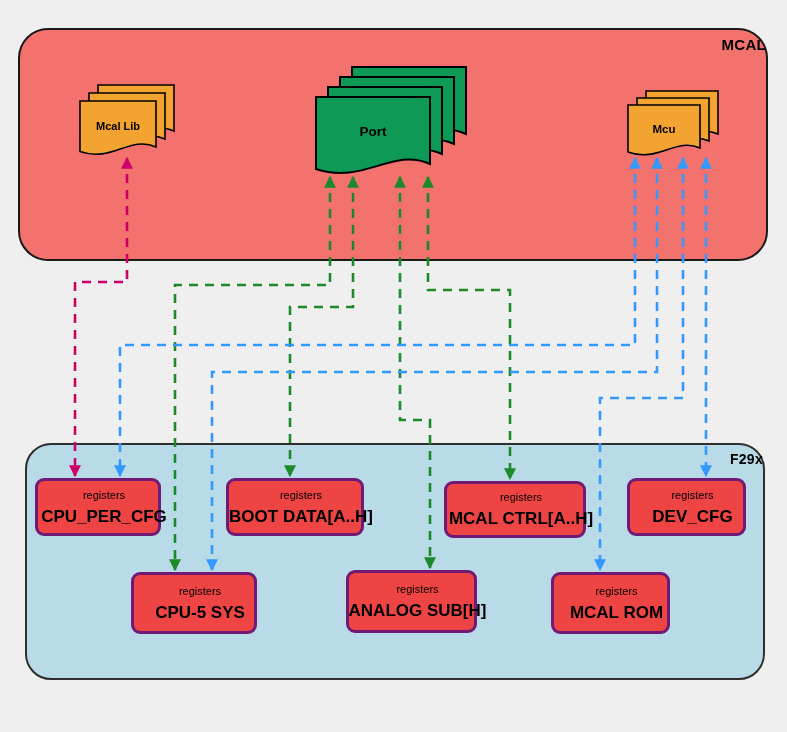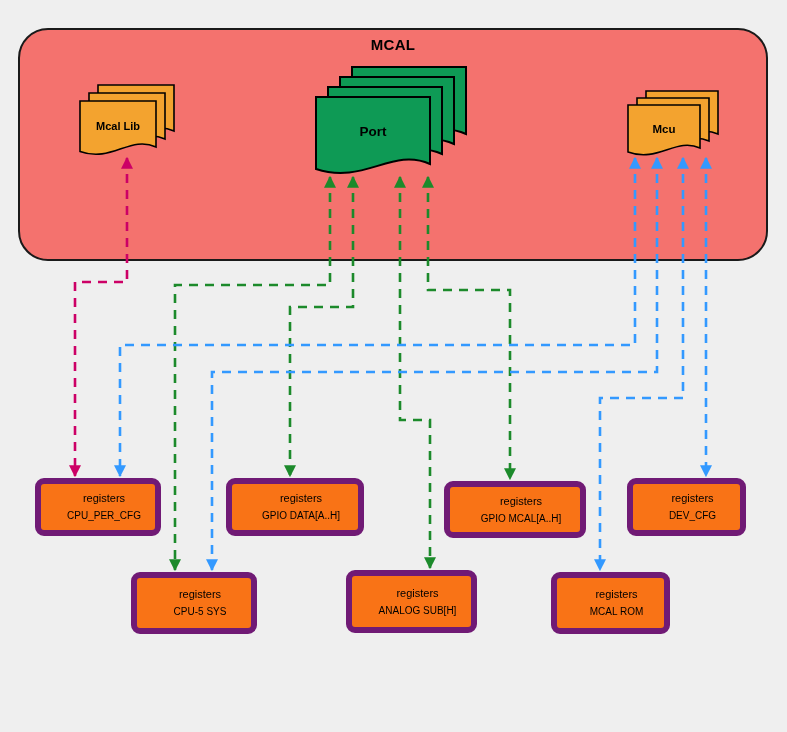--- a/index.html
+++ b/index.html
@@ -3,42 +3,45 @@
 <meta charset="utf-8">
 <style>
   * { margin:0; padding:0; box-sizing:border-box; }
   html,body { background:#efefef; }
   body { font-family:"Liberation Sans", sans-serif; }
   .scene { position:relative; width:787px; height:732px; background:#efefef; overflow:hidden; }
 
   .container-box { position:absolute; border:2px solid #1a1a1a; }
   .mcal { left:18px; top:28px; width:750px; height:233px; background:#f4726e; border-radius:30px; }
   .f29x { left:25px; top:443px; width:740px; height:237px; background:#b9dbe8; border-radius:26px; border-color:#2f2f2f; }
-  .container-title { position:absolute; top:6px; left:0; width:100%; text-align:center;
+  .container-title { position:absolute; top:6px; left:0; width:100%; text-align:right;
                      font-weight:bold; font-size:15px; color:#000; letter-spacing:.3px; }
   .f29x .container-title { font-size:14px; }
 
   .edges { position:absolute; left:0; top:0; pointer-events:none; }
   .module { position:absolute; }
   .doc-label { font-family:"Liberation Sans", sans-serif; font-weight:bold; fill:#000; }
 
-  .reg { position:absolute; background:#f97316; border:6px solid #701a75; border-radius:9px;
+  .reg { position:absolute; background:#ef4444; border:3px solid #701a75; border-radius:9px;
          display:flex; flex-direction:column; align-items:center; justify-content:center; gap:7px;padding-left:12px; }
   .reg-cap  { font-size:11px; color:#000; line-height:1; }
-  .reg-name { font-size:10px; font-weight:normal; color:#000; line-height:1; white-space:nowrap; }
+  .reg-name { font-size:17px; font-weight:bold; color:#000; line-height:1; white-space:nowrap; }
 </style>
 </head>
 <body>
 
 <div class="scene">
 
   <div class="container-box mcal">
     <div class="container-title">MCAL</div>
   </div>
 
+  <div class="container-box f29x">
+    <div class="container-title">F29x</div>
+  </div>
 
   <svg class="edges" width="787" height="732" viewBox="0 0 787 732">
     <defs>
       <marker id="arr-m" viewBox="0 0 10 10" refX="9" refY="5" markerWidth="4.6" markerHeight="4.6" orient="auto-start-reverse">
         <path d="M0,0 L10,5 L0,10 Z" fill="#cc0066"></path>
       </marker>
       <marker id="arr-g" viewBox="0 0 10 10" refX="9" refY="5" markerWidth="4.6" markerHeight="4.6" orient="auto-start-reverse">
         <path d="M0,0 L10,5 L0,10 Z" fill="#1c8a2b"></path>
       </marker>
       <marker id="arr-b" viewBox="0 0 10 10" refX="9" refY="5" markerWidth="4.6" markerHeight="4.6" orient="auto-start-reverse">
@@ -101,26 +104,26 @@
     <text class="doc-label" x="38" y="43" font-size="11.5" text-anchor="middle">Mcu</text>
   </svg>
 
   <div class="reg" style="left:35px; top:478px; width:126px; height:58px;">
     <div class="reg-cap">registers</div>
     <div class="reg-name">CPU_PER_CFG</div>
   </div>
 
   <div class="reg" style="left:226px; top:478px; width:138px; height:58px;">
     <div class="reg-cap">registers</div>
-    <div class="reg-name">GPIO DATA[A..H]</div>
+    <div class="reg-name">BOOT DATA[A..H]</div>
   </div>
 
   <div class="reg" style="left:444px; top:481px; width:142px; height:57px;">
     <div class="reg-cap">registers</div>
-    <div class="reg-name">GPIO MCAL[A..H]</div>
+    <div class="reg-name">MCAL CTRL[A..H]</div>
   </div>
 
   <div class="reg" style="left:627px; top:478px; width:119px; height:58px;">
     <div class="reg-cap">registers</div>
     <div class="reg-name">DEV_CFG</div>
   </div>
 
   <div class="reg" style="left:131px; top:572px; width:126px; height:62px;">
     <div class="reg-cap">registers</div>
     <div class="reg-name">CPU-5 SYS</div>

